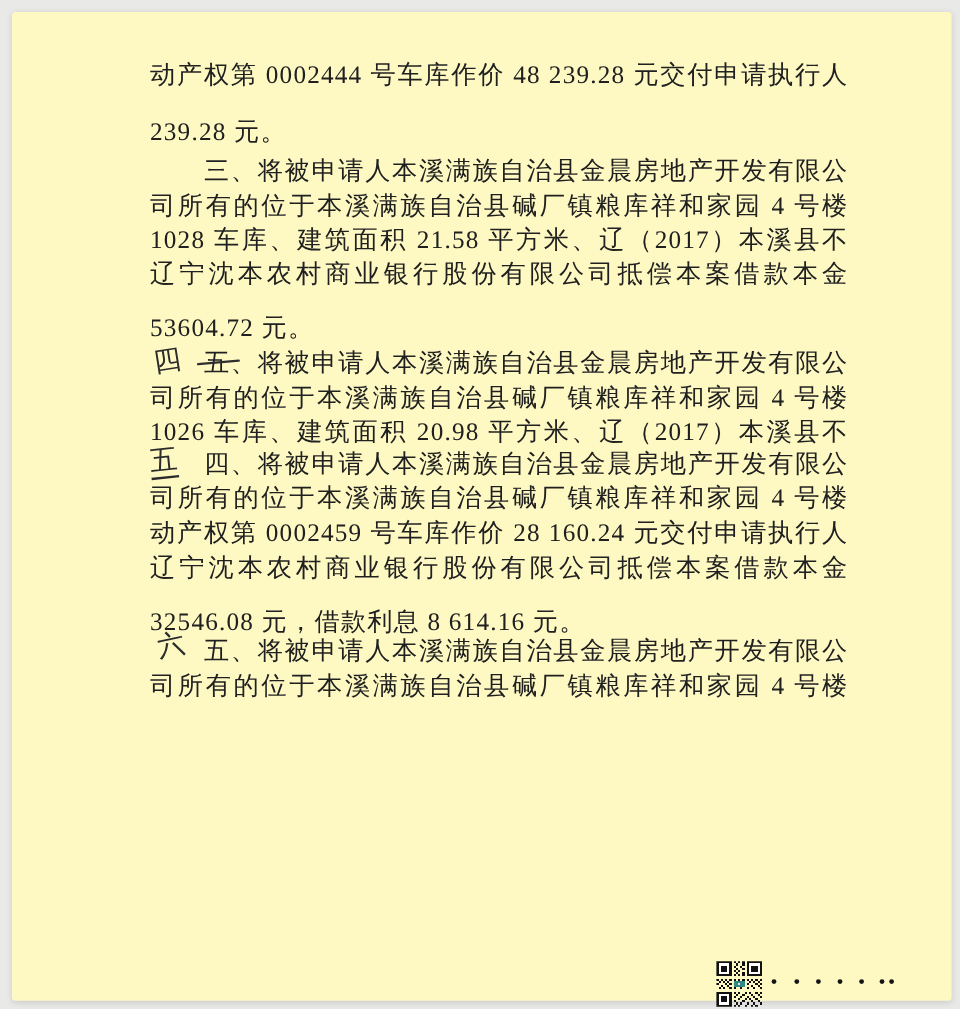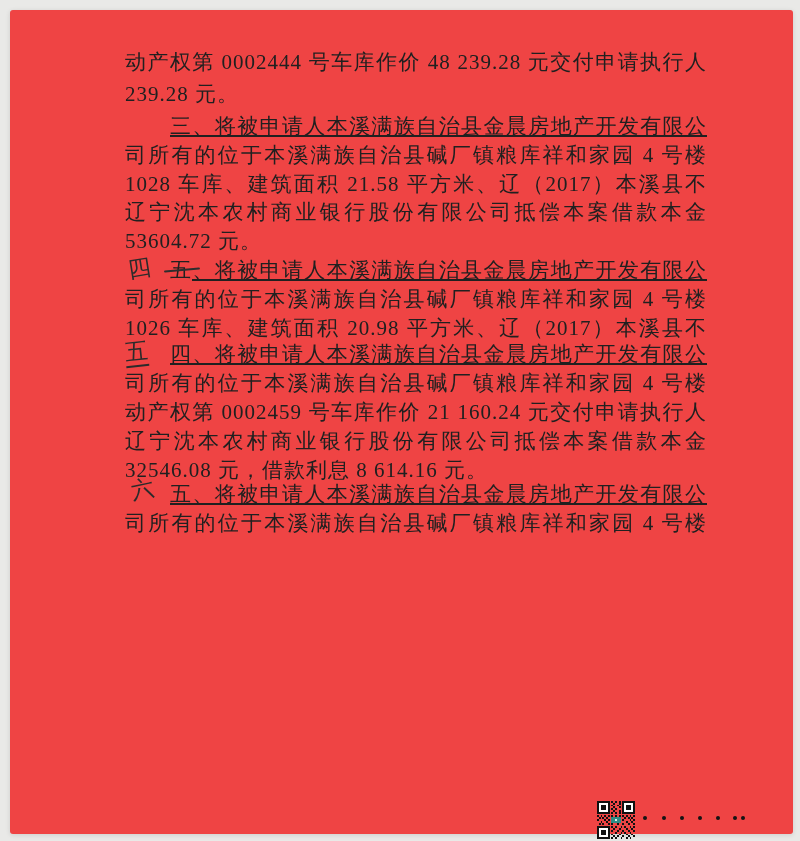--- a/index.html
+++ b/index.html
@@ -4,38 +4,38 @@
 <title>Scanned Document</title>
 <style>
   html,body{margin:0;padding:0;}
   body{
     width:800px;height:841px;position:relative;overflow:hidden;
     background:#e9e9e7;
     font-family:"Liberation Serif","DejaVu Serif",serif;
   }
   .paper{
     position:absolute;left:10px;top:10px;width:783px;height:824px;
-    background:#ef4444;border-radius:3px;
+    background:#fef9c3;border-radius:3px;
     box-shadow:0 1px 5px rgba(0,0,0,.12);
   }
   .doc-body{
     position:absolute;left:115px;top:36px;width:582px;
     font-size:21px;color:#202020;letter-spacing:1px;
   }
   .line{
     text-align:justify;text-align-last:justify;
     line-height:28.8px;position:relative;
   }
   .p1 .line{line-height:32px;}
   .p2{margin-top:2px;}
   .p3{margin-top:0px;}
   .p4{margin-top:-2px;}
   .p5{margin-top:-4px;}
-  .short{text-align-last:left;}
-  .first{text-indent:45px;text-decoration:underline;}
+  .short{text-align-last:left;margin-top:16px;}
+  .first{text-indent:45px;}
   .struck{position:relative;display:inline-block;text-indent:0;}
   .struck::after{
     content:"";position:absolute;left:-6px;right:-8px;top:13px;height:2px;
     background:#2e2e2e;transform:rotate(-5deg);border-radius:2px;
   }
   .hw{
     position:absolute;font-size:23px;color:#2b2b2b;letter-spacing:0;
     text-indent:0;line-height:24px;
   }
   .hw4{left:3px;top:1px;transform:rotate(-9deg);}
@@ -78,21 +78,21 @@
       </div>
       <div class="line">司所有的位于本溪满族自治县碱厂镇粮库祥和家园 4 号楼</div>
       <div class="line">1026 车库、建筑面积 20.98 平方米、辽（2017）本溪县不</div>
     </div>
 
     <div class="para p4">
       <div class="line first">
         <span class="hw hw5">五</span><span>四、将被申请人本溪满族自治县金晨房地产开发有限公</span>
       </div>
       <div class="line">司所有的位于本溪满族自治县碱厂镇粮库祥和家园 4 号楼</div>
-      <div class="line">动产权第 0002459 号车库作价 21 160.24 元交付申请执行人</div>
+      <div class="line">动产权第 0002459 号车库作价 28 160.24 元交付申请执行人</div>
       <div class="line">辽宁沈本农村商业银行股份有限公司抵偿本案借款本金</div>
       <div class="line short">32546.08 元，借款利息 8 614.16 元。</div>
     </div>
 
     <div class="para p5">
       <div class="line first">
         <span class="hw hw6">六</span><span>五、将被申请人本溪满族自治县金晨房地产开发有限公</span>
       </div>
       <div class="line">司所有的位于本溪满族自治县碱厂镇粮库祥和家园 4 号楼</div>
     </div>

